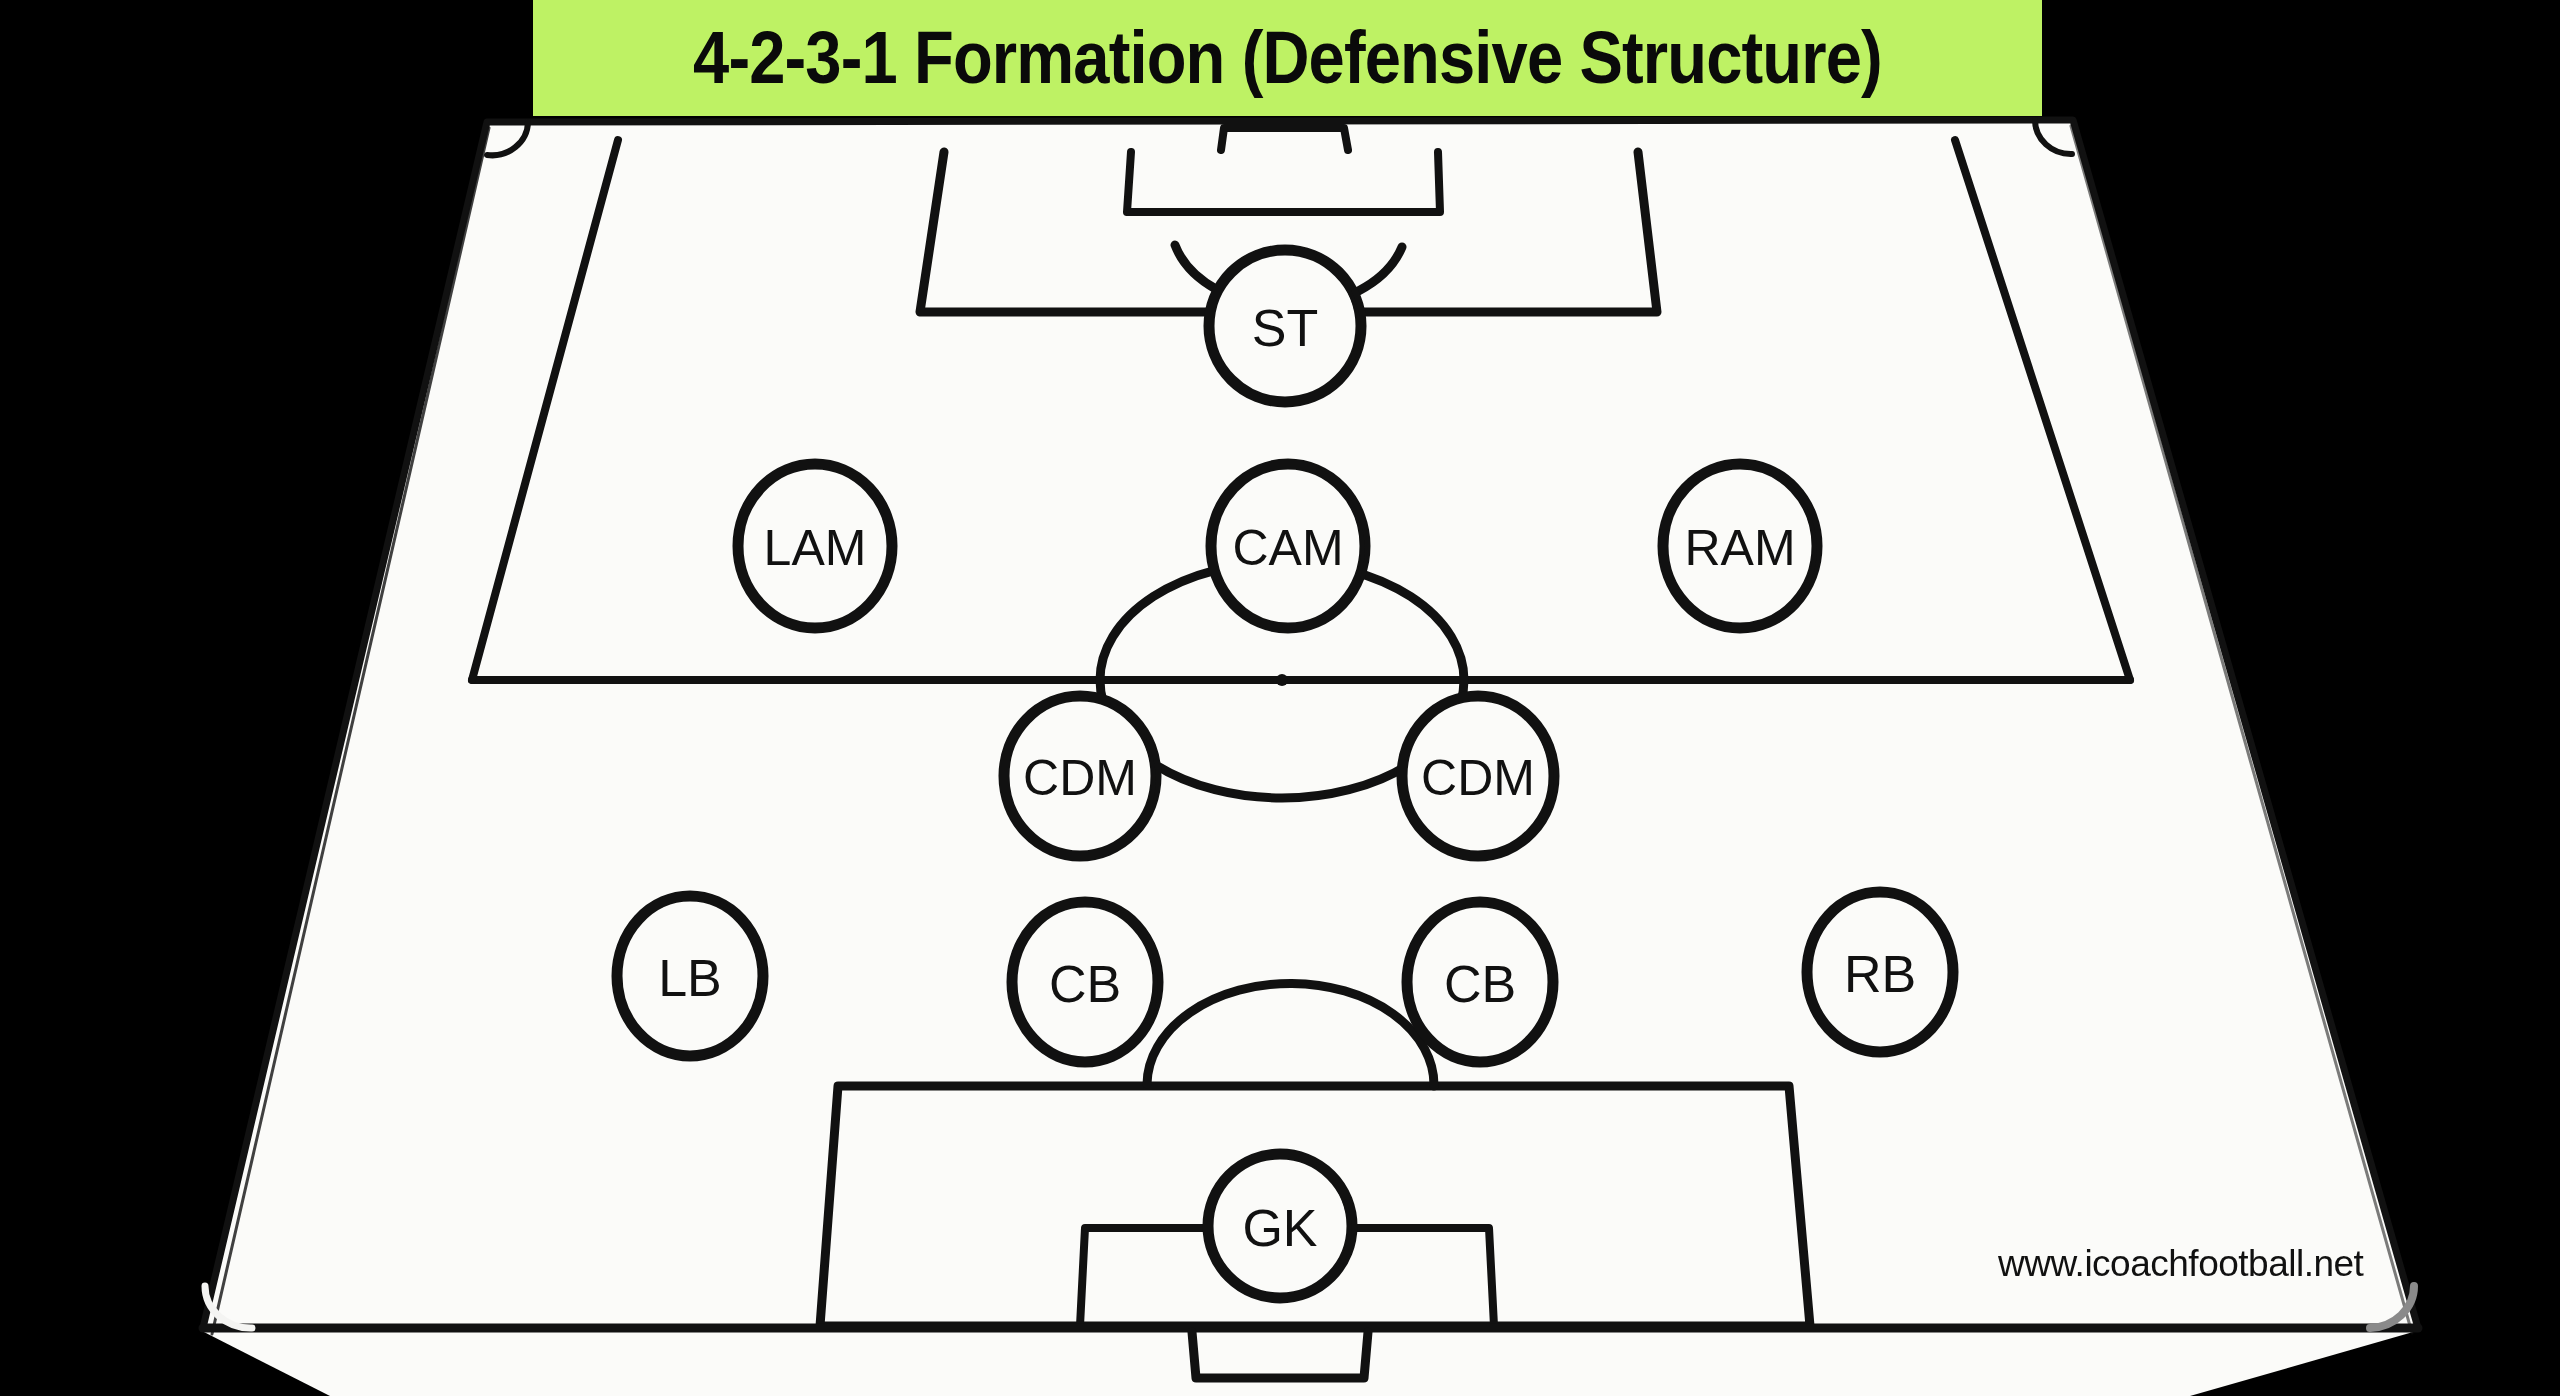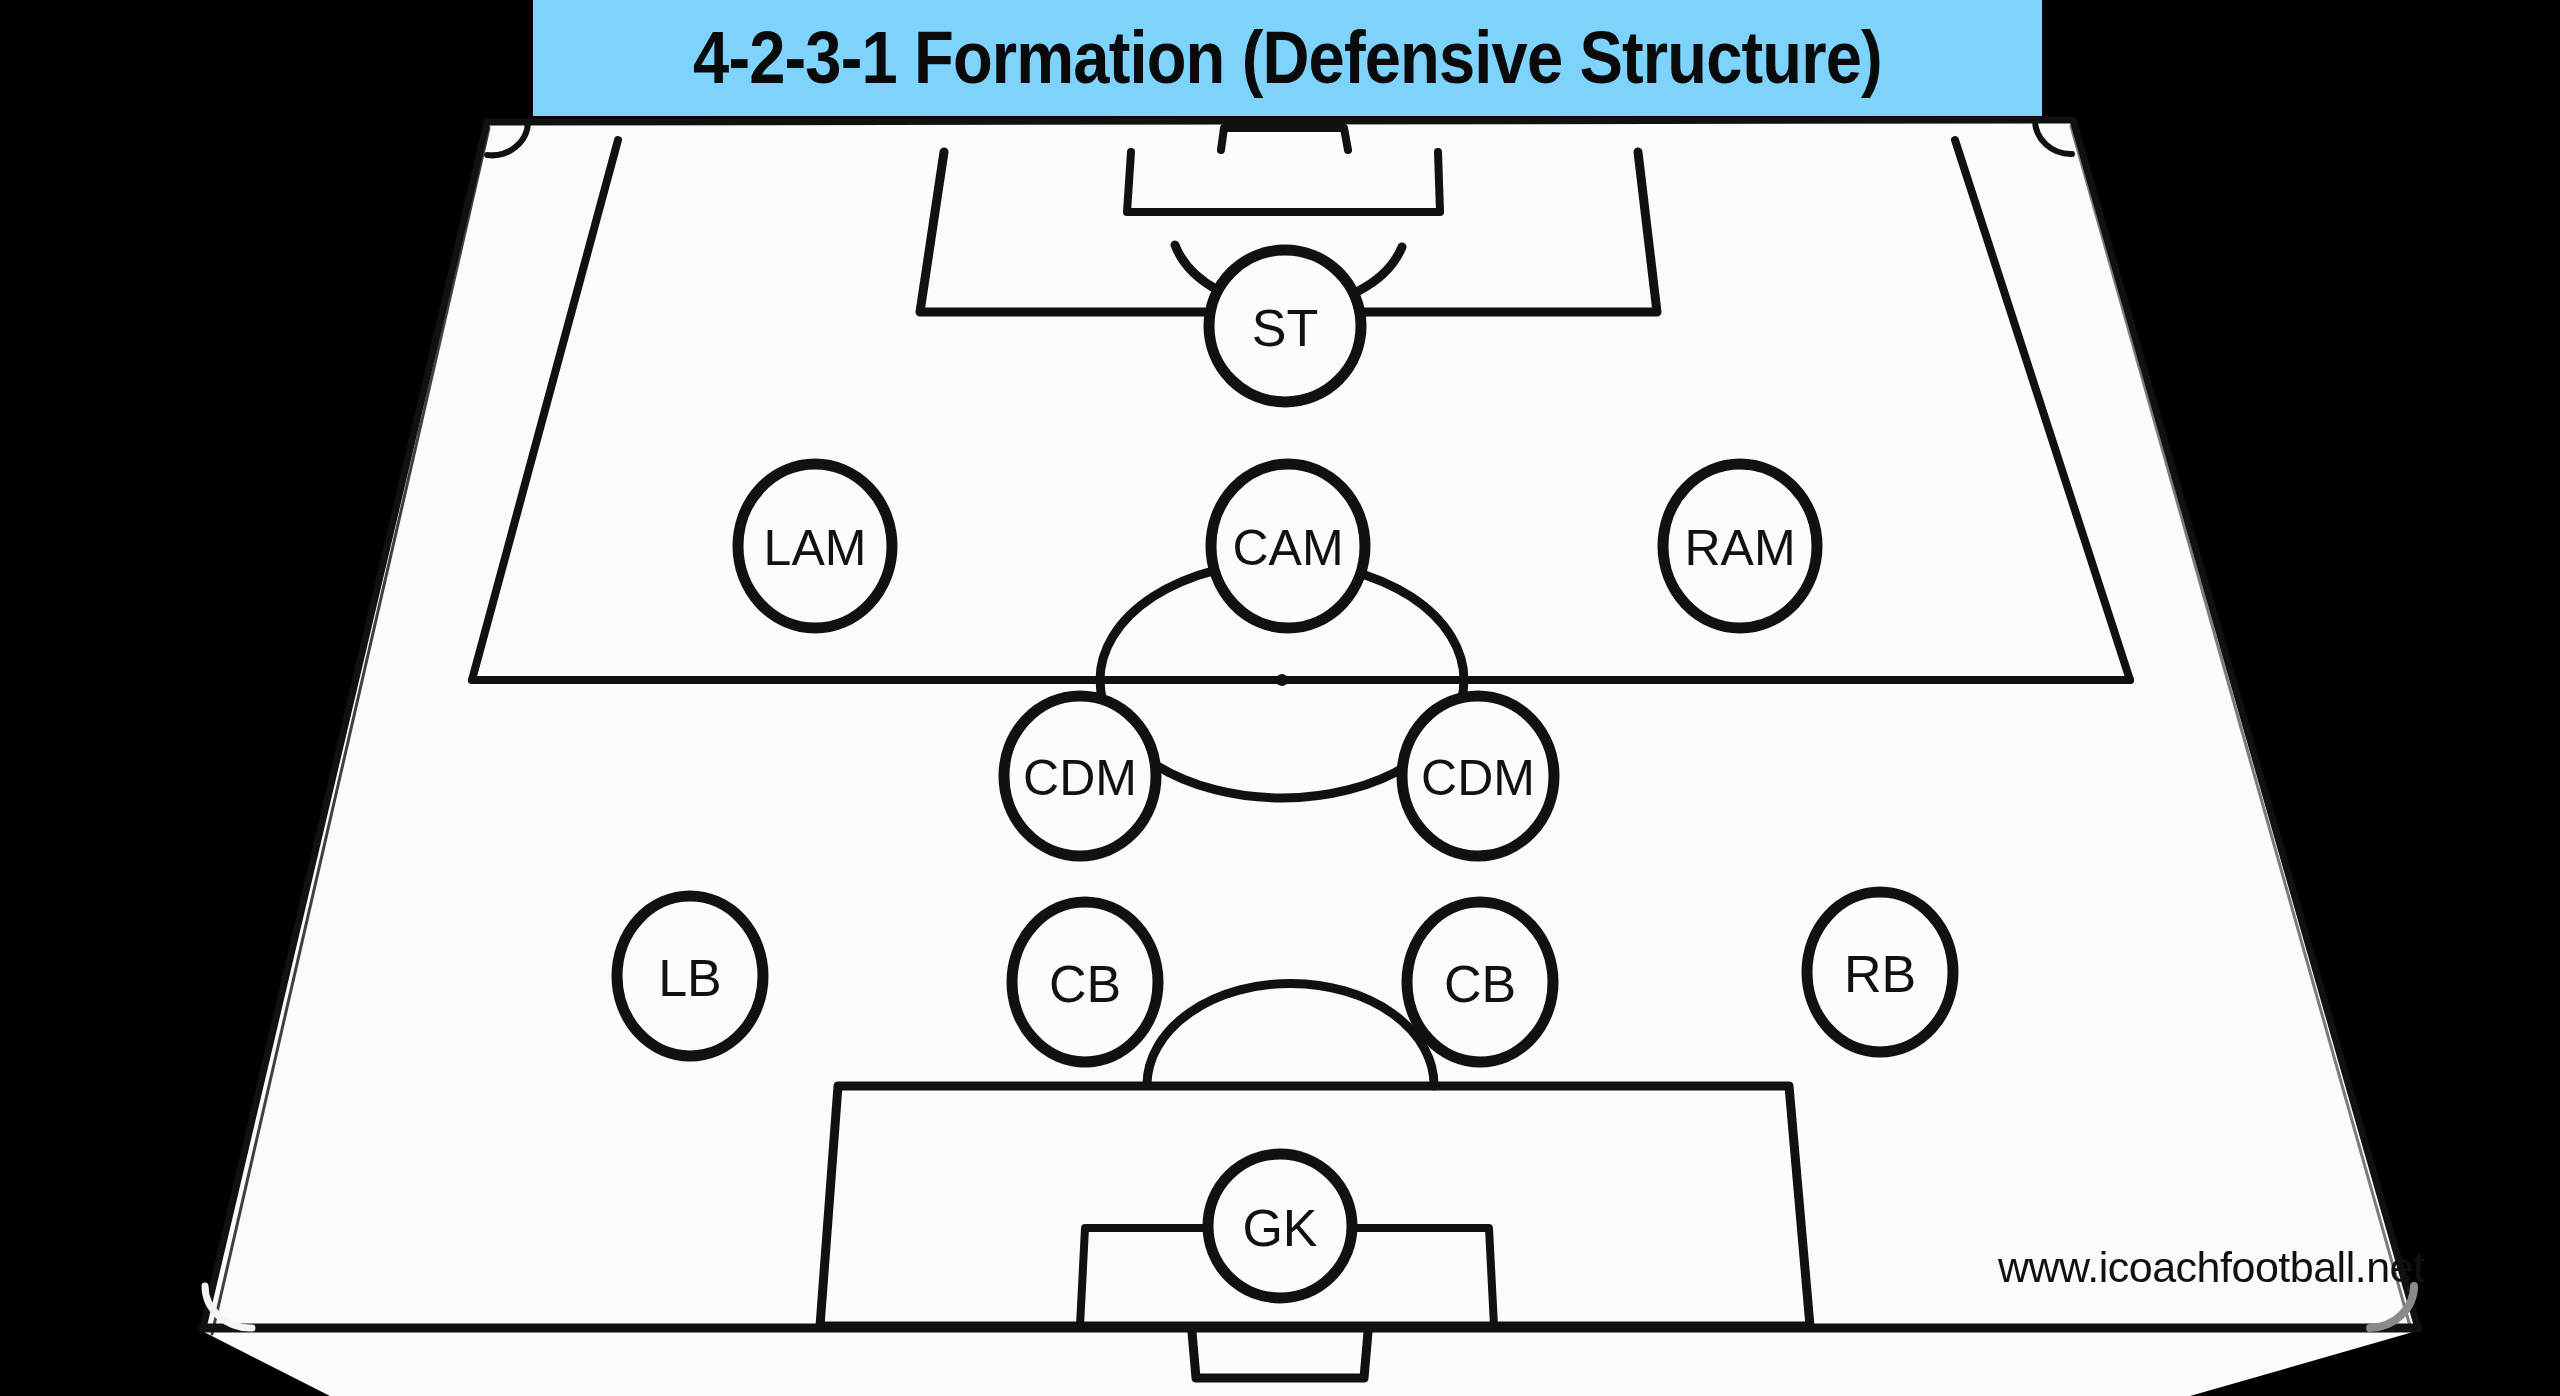--- a/index.html
+++ b/index.html
@@ -25,21 +25,21 @@
     top: 0;
     width: 2560px;
     height: 1396px;
   }
   #title-banner {
     position: absolute;
     left: 533px;
     top: 0px;
     width: 1509px;
     height: 116px;
-    background: #7dd3fc;
+    background: #bef264;
     z-index: 5;
     display: flex;
     align-items: center;
     justify-content: center;
   }
   #title-text {
     font-family: "Liberation Sans Narrow", "Liberation Sans", sans-serif;
     font-weight: bold;
     font-size: 74px;
     color: #0a0a0a;
@@ -47,21 +47,21 @@
     transform: scaleX(0.88);
     white-space: nowrap;
     line-height: 1;
   }
   #watermark {
     position: absolute;
     left: 1998px;
     top: 1243px;
     z-index: 6;
     font-family: "Liberation Sans", sans-serif;
-    font-size: 43px;
+    font-size: 37px;
     font-weight: 400;
     color: #111111;
     white-space: nowrap;
     letter-spacing: -0.5px;
   }
   .player-label {
     font-family: "Liberation Sans", sans-serif;
     font-weight: 400;
     fill: #111111;
     text-anchor: middle;

